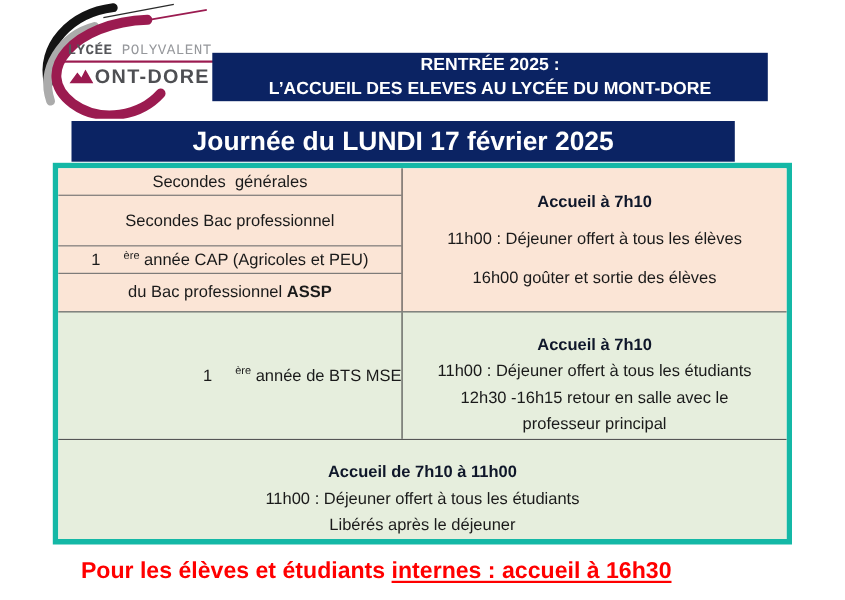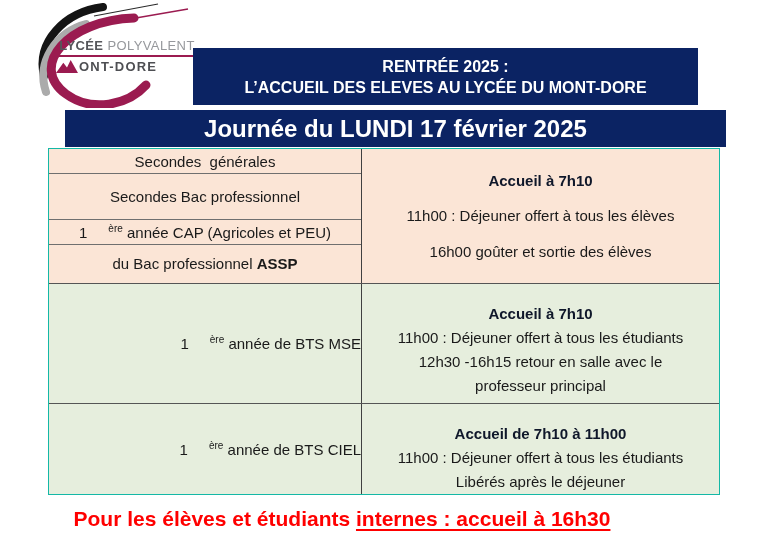--- a/index.html
+++ b/index.html
@@ -4,42 +4,42 @@
 <style>
   html,body{margin:0;padding:0;}
   body{
     width:768px;height:545px;position:relative;background:#ffffff;
     font-family:"Liberation Sans", sans-serif;overflow:hidden;color:#1a1a1a;
   }
   
   .logo{position:absolute;left:6px;top:2px;width:192px;height:106px;}
   .logo svg.swoosh{position:absolute;left:0;top:0;}
   .logo-text{position:absolute;left:50px;top:36px;width:142px;text-align:center;}
-  .logo-line1{font-size:13px;letter-spacing:.4px;white-space:nowrap;}
+  .logo-line1{font-size:13px;letter-spacing:.4px;white-space:nowrap;font-family:Liberation Mono, monospace;}
   .logo-line1 .p1{color:#55565a;font-weight:bold;}
   .logo-line1 .p2{color:#96989c;}
   .logo-rule{height:2px;background:#9b1b50;margin-top:2px;}
-  .logo-line2{margin-top:2px;display:flex;align-items:center;
-    font-size:13px;font-weight:bold;color:#4e4f53;letter-spacing:1.2px;white-space:nowrap;}
+  .logo-line2{margin-top:2px;display:flex;align-items:center;justify-content:center;
+    font-size:18px;font-weight:bold;color:#4e4f53;letter-spacing:1.2px;white-space:nowrap;}
   .logo-line2 svg{margin-right:1px;}
   
   .top-banner{
-    position:absolute;left:193px;top:48px;width:505px;height:57px;background:#0b2363;
+    position:absolute;left:193px;top:48px;width:505px;height:44px;background:#0b2363;
     color:#fff;font-weight:bold;font-size:16px;line-height:21px;
     display:flex;flex-direction:column;align-items:center;justify-content:center;text-align:left;
   }
   .day-banner{
-    position:absolute;left:65px;top:110px;width:661px;height:37px;background:#0b2363;
+    position:absolute;left:65px;top:110px;width:603px;height:37px;background:#0b2363;
     color:#fff;font-weight:bold;font-size:24px;
     display:flex;align-items:center;justify-content:center;
   }
   
   .schedule-table{
     position:absolute;left:48px;top:148px;width:672px;height:347px;
-    border:1px solid #14b8a6;box-sizing:border-box;display:flex;flex-direction:column;
+    border:5px solid #14b8a6;box-sizing:border-box;display:flex;flex-direction:column;
     font-size:15px;
   }
   .block{display:flex;box-sizing:border-box;}
   .block-pink{background:#fbe5d6;height:137px;}
   .block-green1{background:#e6eedd;height:123px;border-top:1px solid #555;}
   .block-green2{background:#e6eedd;flex:1;border-top:1px solid #555;}
   .left-col{width:313px;border-right:1px solid #404040;box-sizing:border-box;
     display:flex;flex-direction:column;}
   .left-col.center{align-items:flex-end;justify-content:center;text-align:center;}
   .right-col{flex:1;display:flex;flex-direction:column;align-items:center;text-align:center;box-sizing:border-box;}
@@ -122,23 +122,20 @@
     </div>
     <div class="right-col right-stack">
       <div class="red-title">Accueil à 7h10</div>
       <div>11h00 : Déjeuner offert à tous les étudiants</div>
       <div>12h30 -16h15 retour en salle avec le</div>
       <div>professeur principal</div>
     </div>
   </div>
 
   <div class="block block-green2">
-    <div class="left-col center">
-      <span><span>1</span><sup>ère</sup><span> année de BTS CIEL</span></span>
-    </div>
     <div class="right-col right-stack">
       <div class="red-title">Accueil de 7h10 à 11h00</div>
       <div>11h00 : Déjeuner offert à tous les étudiants</div>
       <div>Libérés après le déjeuner</div>
     </div>
   </div>
 
 </div>
 
 <div class="footer">

